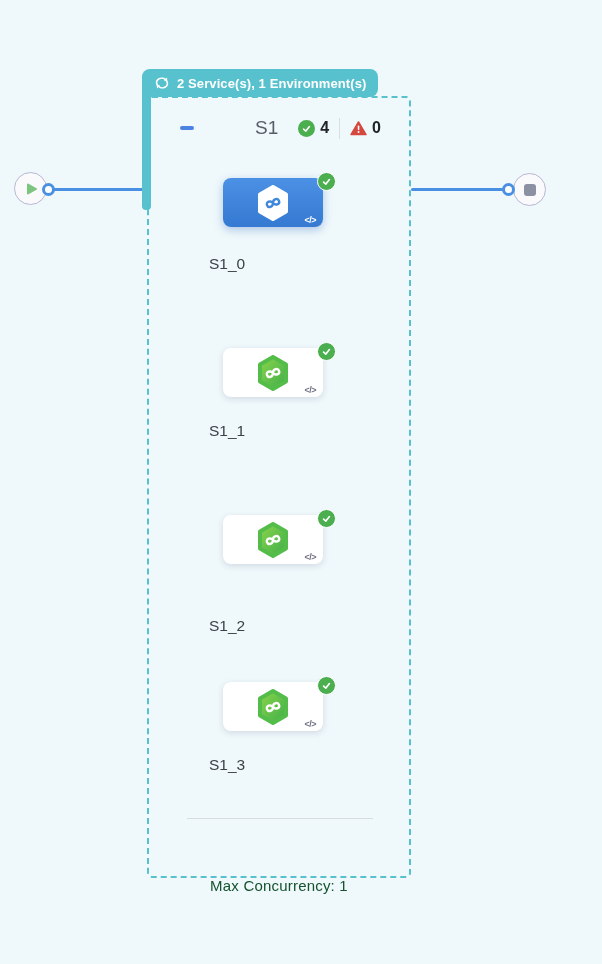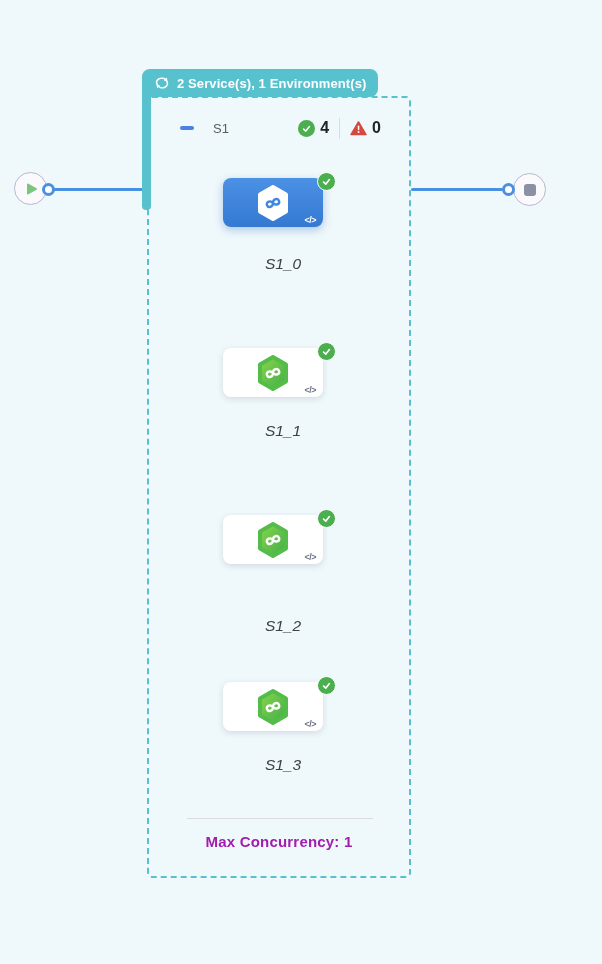--- a/index.html
+++ b/index.html
@@ -50,21 +50,21 @@
   }
 
   
   .stage-row{
     position:absolute;left:147px;top:114px;width:264px;height:28px;
     display:flex;align-items:center;justify-content:space-between;
     padding:0 30px 0 33px;box-sizing:border-box;z-index:2;
   }
   .stage-left{display:flex;align-items:center;gap:19px;}
   .collapse-dash{width:14px;height:3.5px;border-radius:2px;background:#4c82e3;cursor:pointer;}
-  .stage-name{font-size:13px;font-weight:500;color:#585d68;}
+  .stage-name{font-size:19px;font-weight:500;color:#585d68;margin-left:42px;}
   .stage-right{display:flex;align-items:center;}
   .count-num{font-size:16px;font-weight:600;color:#20242a;}
   .check-circle{
     width:17px;height:17px;border-radius:50%;background:#4bae4f;
     display:flex;align-items:center;justify-content:center;margin-right:5px;
   }
   .v-divider{width:1px;height:21px;background:#d8dde2;margin:0 10px;}
   .warn-tri{margin-right:5px;display:flex;}
 
   
@@ -86,30 +86,30 @@
     background:#4bae4f;border:1.5px solid #ffffff;box-sizing:border-box;
     display:flex;align-items:center;justify-content:center;z-index:3;
   }
   .code-glyph{
     position:absolute;right:7px;bottom:2px;font-size:9px;font-weight:700;letter-spacing:-.5px;
   }
   .node-card.white .code-glyph{color:#6e7284;}
   .node-card.blue  .code-glyph{color:#ffffff;}
 
   .node-label{
-    position:absolute;left:233px;width:100px;text-align:center;
-    font-size:15.5px;font-weight:500;color:#3d4048;z-index:2;font-style:italic;
+    position:absolute;left:209px;width:100px;text-align:left;
+    font-size:15.5px;font-weight:500;color:#3d4048;z-index:2;
   }
   .label-0{top:255px;} .label-1{top:422px;} .label-2{top:589px;margin-top:28px;} .label-3{top:756px;}
 
   
   .footer-divider{position:absolute;left:187px;top:818px;width:186px;height:1px;background:#d9dce1;z-index:2;}
   .max-concurrency{
-    position:absolute;left:147px;top:833px;width:264px;text-align:center;
-    font-size:15px;font-weight:700;color:#a21caf;letter-spacing:.2px;z-index:2;
+    position:absolute;left:147px;top:877px;width:264px;text-align:center;
+    font-size:15px;font-weight:400;color:#14532d;letter-spacing:.2px;z-index:2;
   }
 </style>
 </head>
 <body>
 
 <div class="canvas">
 
   <svg width="0" height="0" style="position:absolute" aria-hidden="true">
     <defs>
       <linearGradient id="hexGreen" x1="0" y1="0" x2="1" y2="1">

